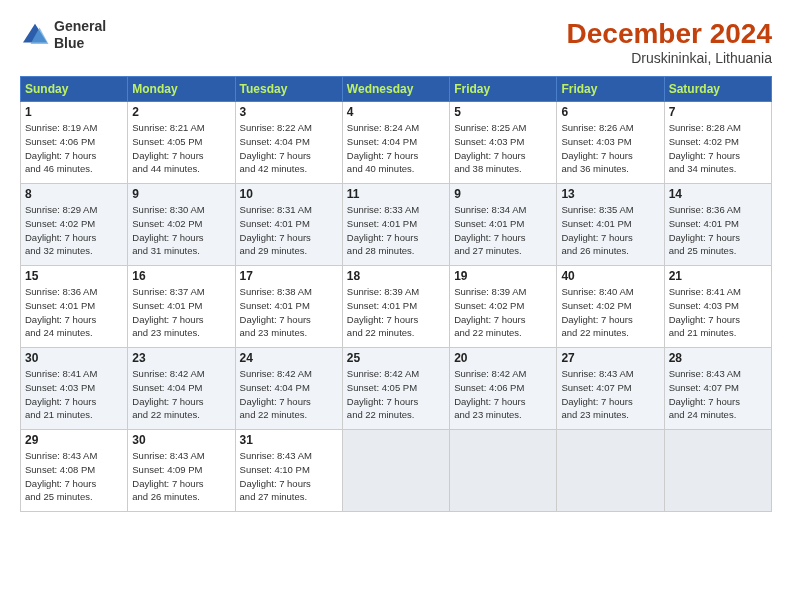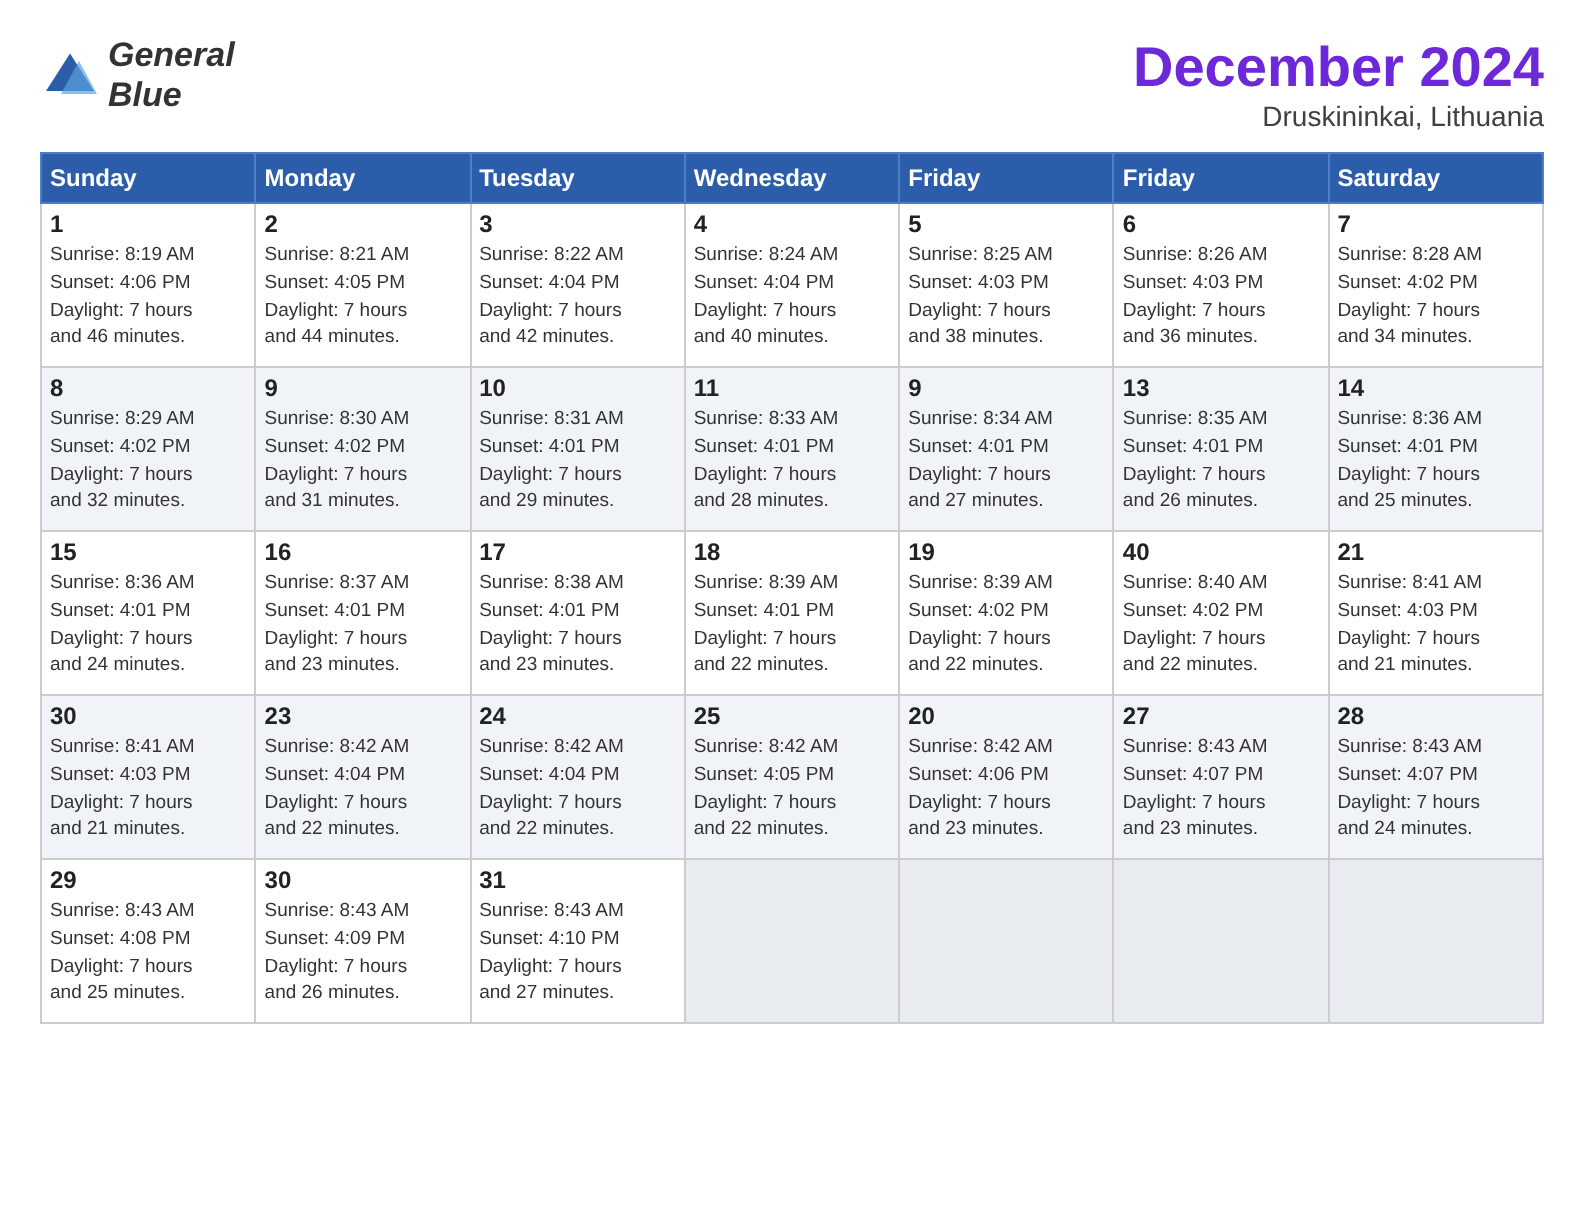--- a/index.html
+++ b/index.html
@@ -21,50 +21,49 @@
       justify-content: space-between;
       align-items: flex-start;
       margin-bottom: 10px;
     }
     .logo {
       display: flex;
       align-items: center;
       gap: 4px;
     }
     .logo-text {
-      font-size: 17px;
+      font-size: 14px;
       font-weight: bold;
       color: #333;
       line-height: 1.2;
-      font-style: italic;
     }
     .logo-icon {
       width: 30px;
       height: 30px;
     }
     .title-block {
       text-align: right;
     }
     .month-year {
       font-size: 28px;
       font-weight: bold;
-      color: #6d28d9;
+      color: #c2410c;
     }
     .location {
       font-size: 14px;
       color: #404040;
     }
     .calendar {
       width: 100%;
       border-collapse: collapse;
       table-layout: fixed;
     }
     .calendar th {
       background: #2b5daa;
-      color: #ffffff;
+      color: #bef264;
       font-size: 12px;
       font-weight: bold;
       padding: 5px 4px;
       text-align: left;
       border: 1px solid #4a7fcc;
     }
     .calendar td {
       border: 1px solid #ccc;
       vertical-align: top;
       padding: 3px 4px;

